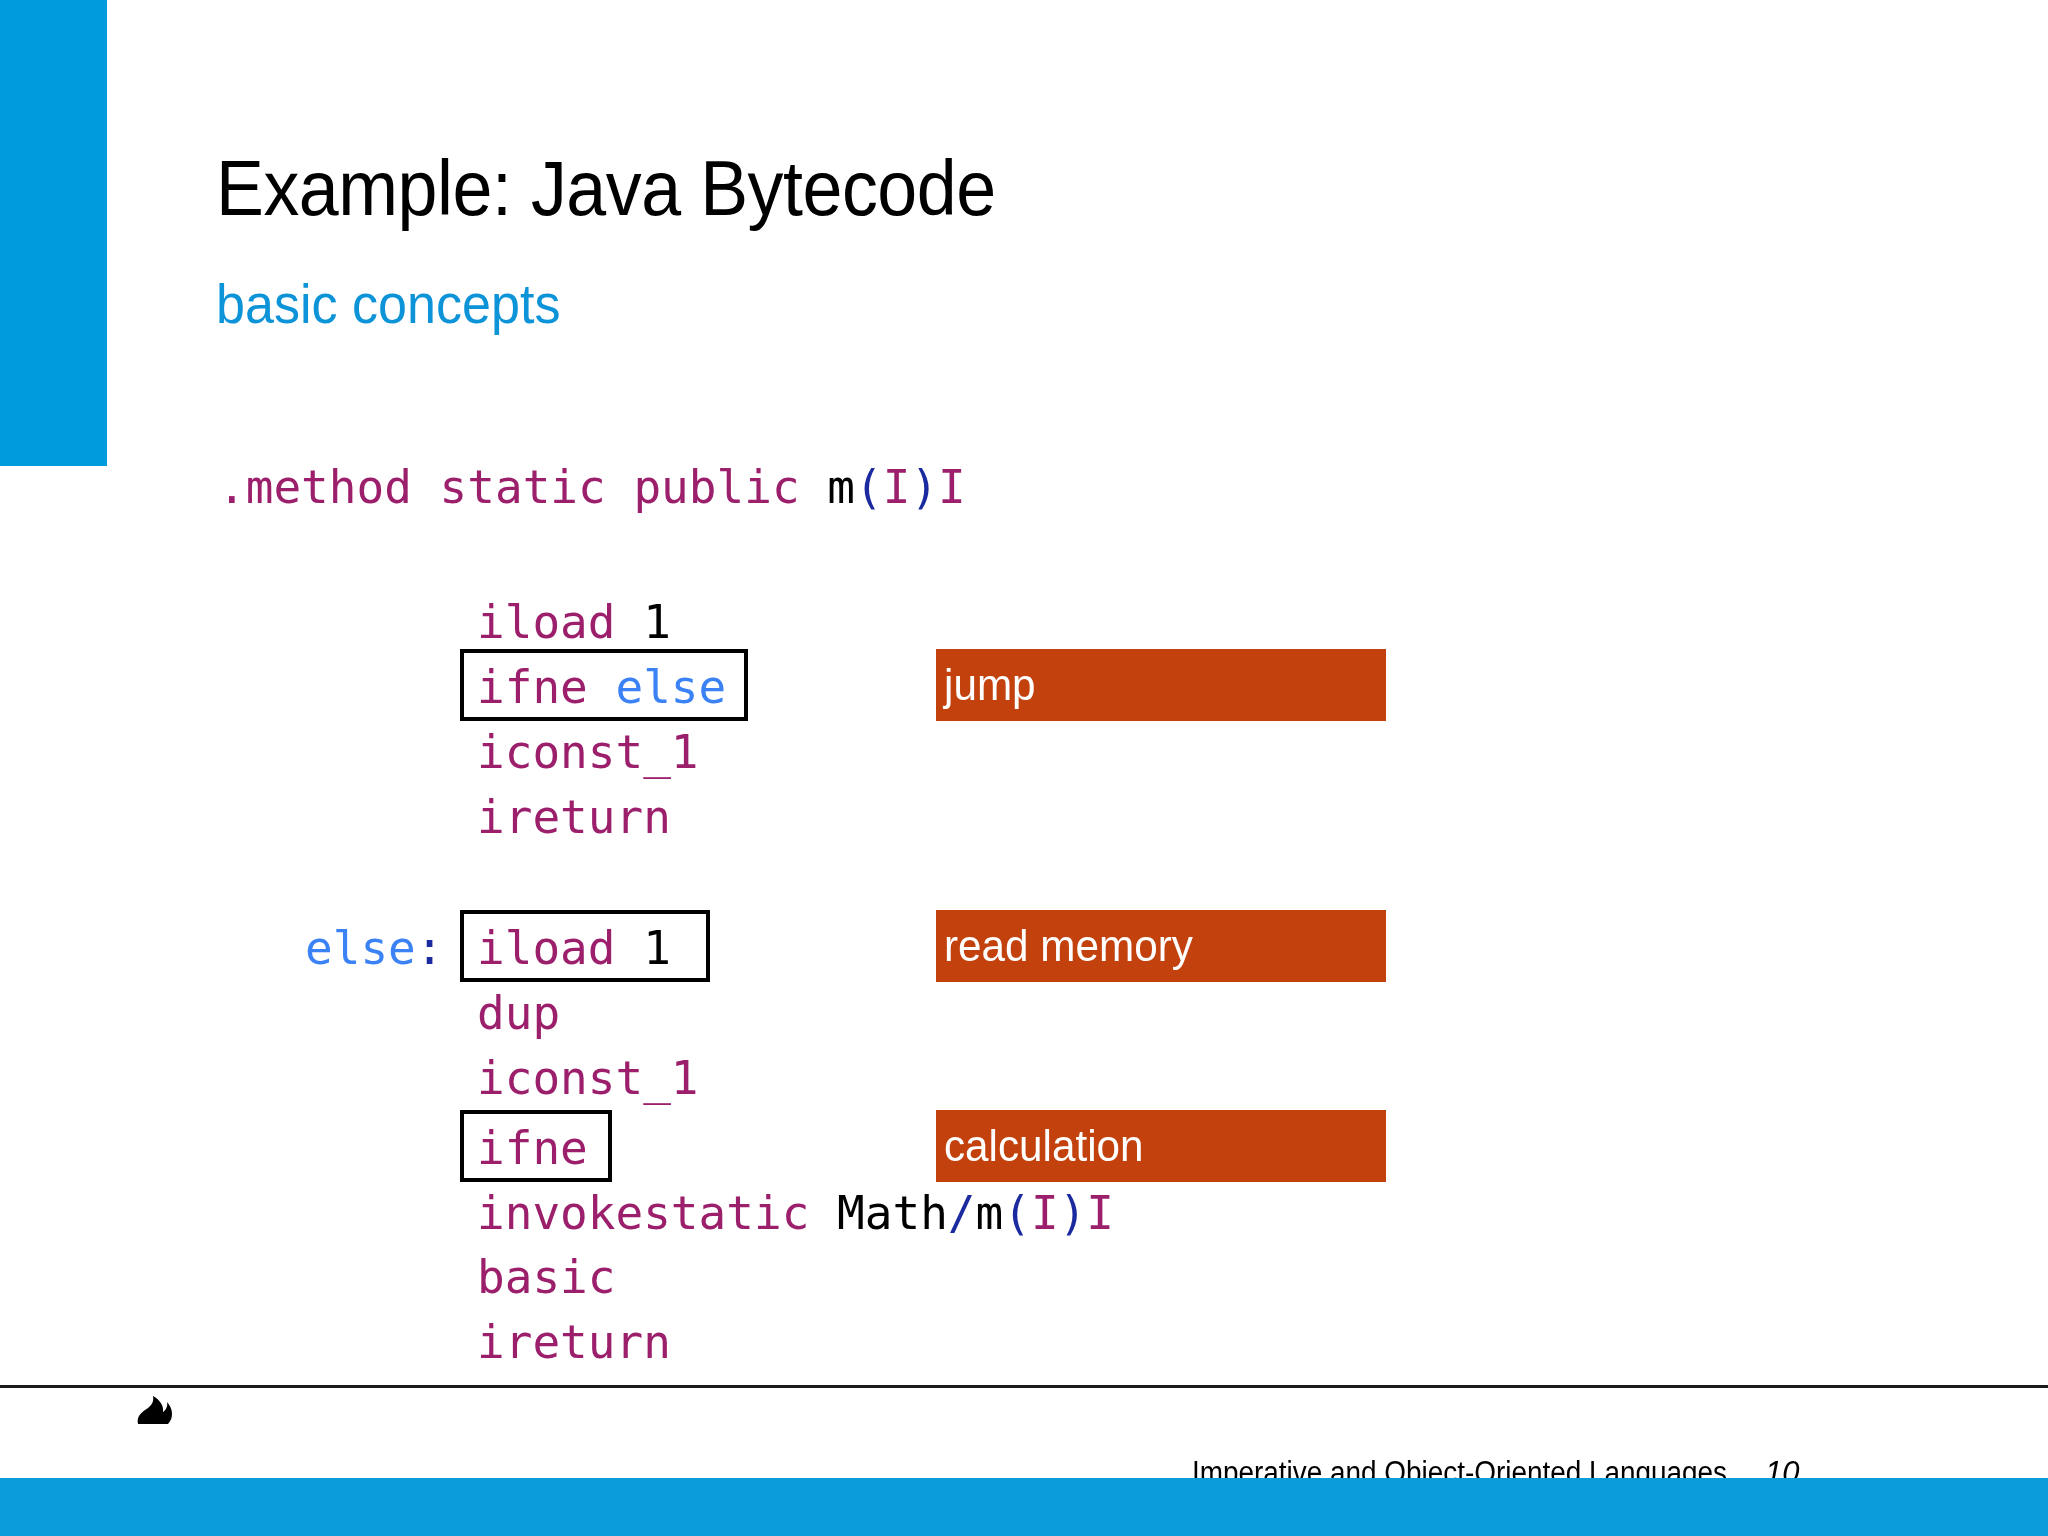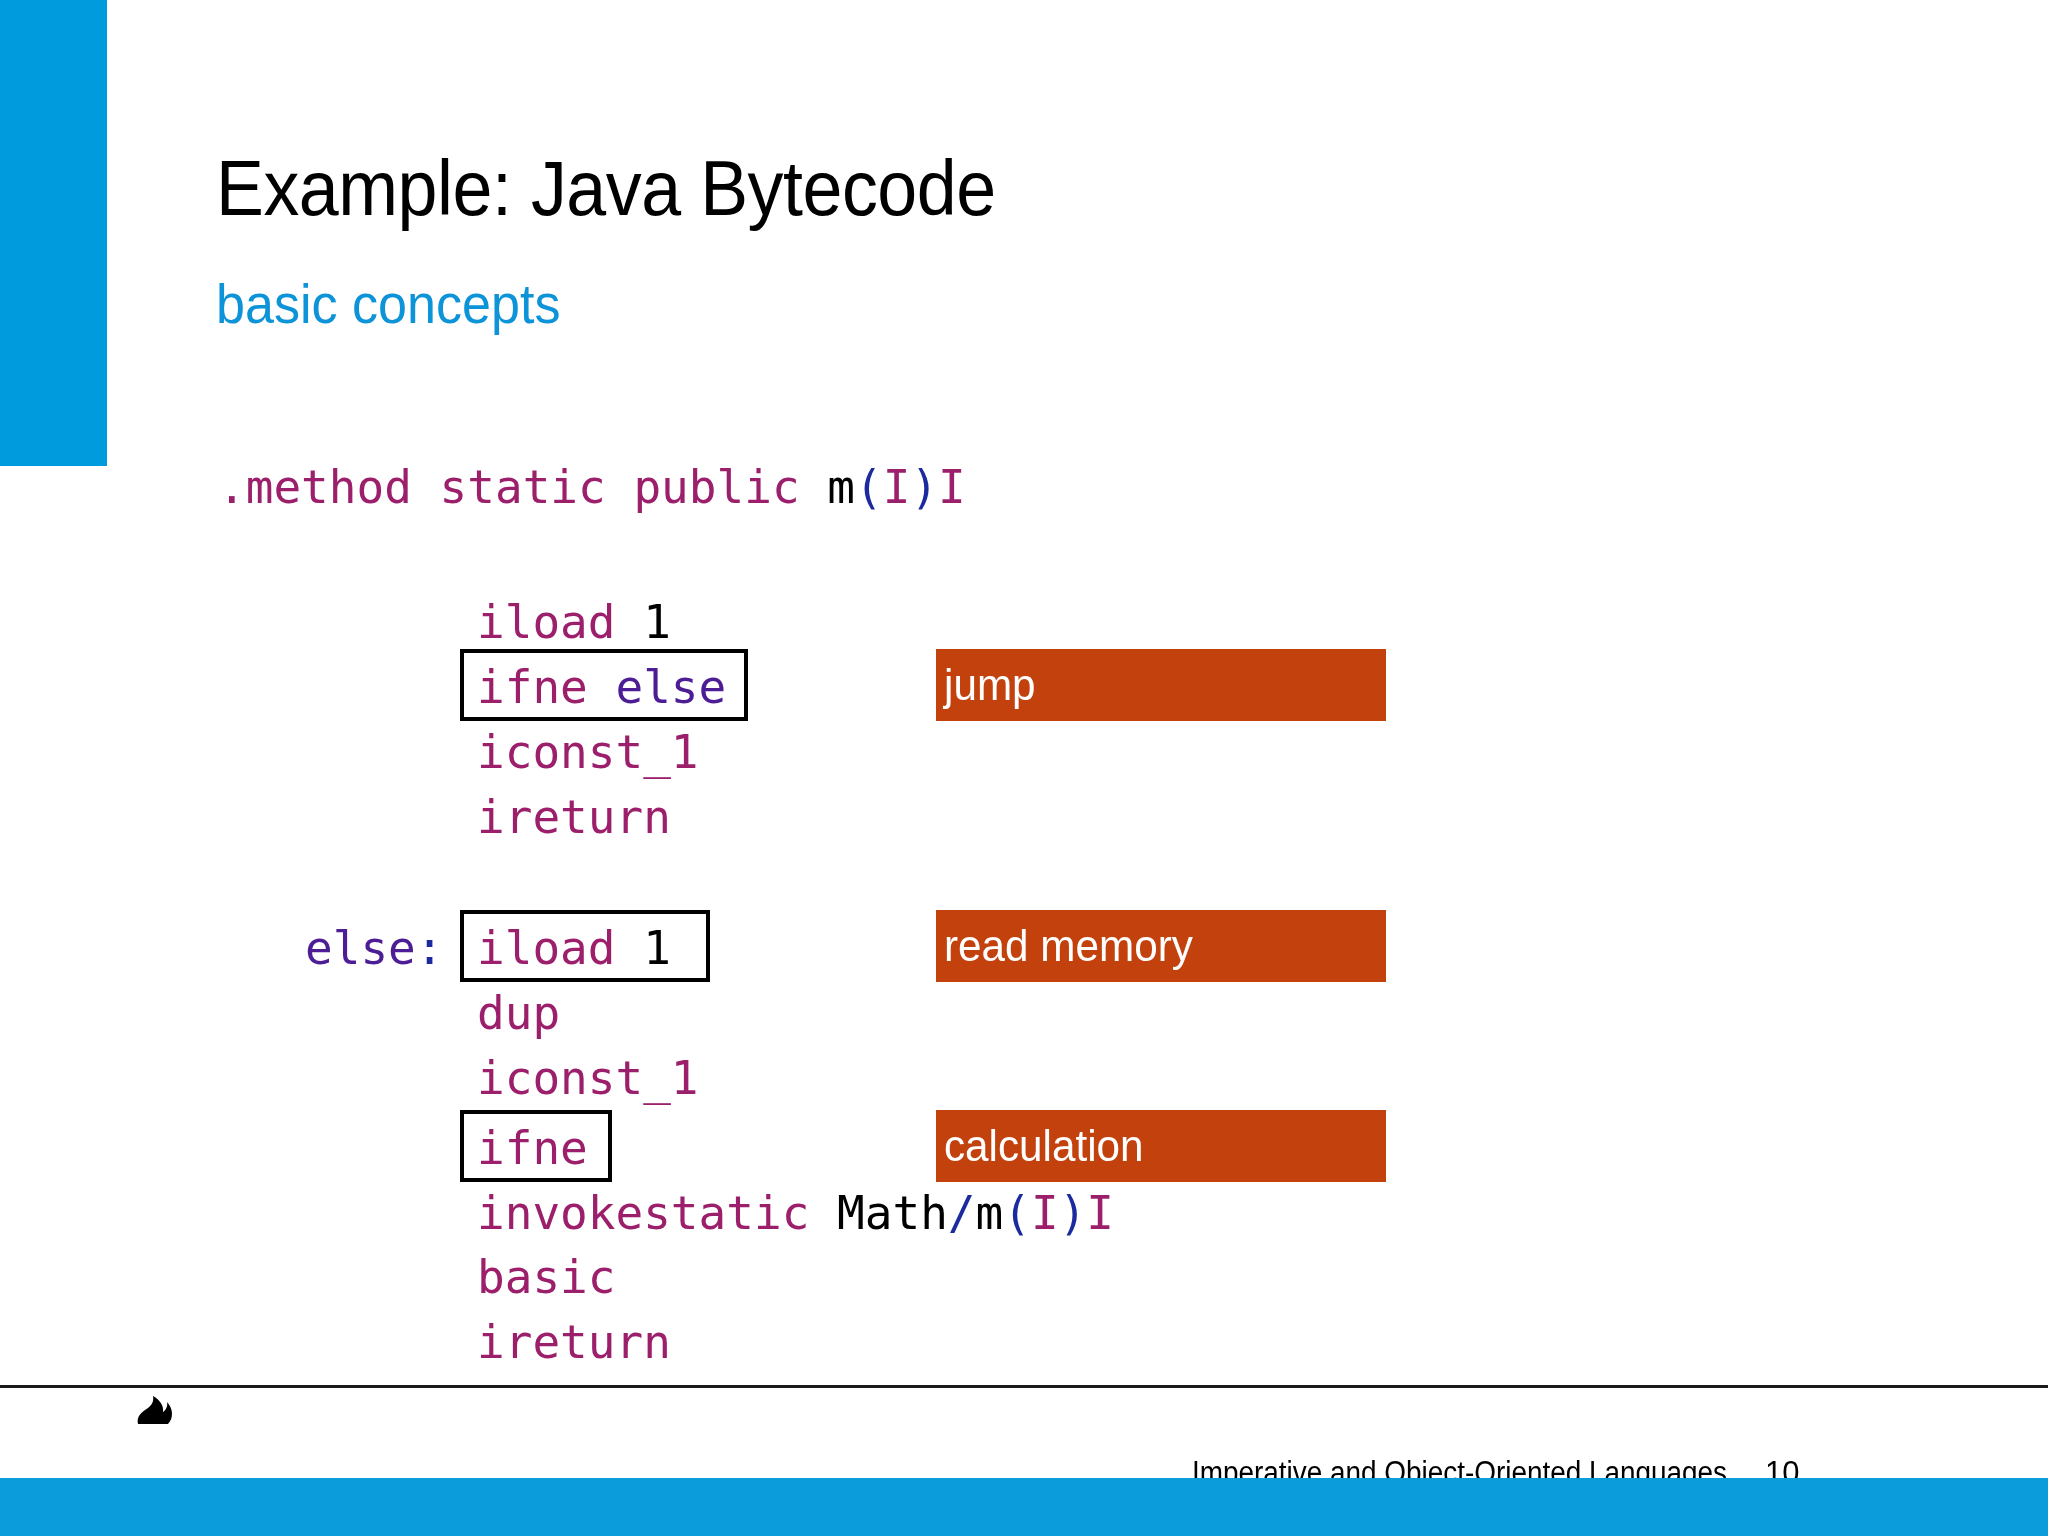--- a/index.html
+++ b/index.html
@@ -56,21 +56,21 @@
   .cl{
     position:absolute;
     white-space:pre;
     font-family:"DejaVu Sans Mono", monospace;
     font-size:46px;
     line-height:64px;
     color:#000;
   }
   .op{color:#9c1f6c;}
   .num{color:#000;}
-  .lbl{color:#4c1d95;}
+  .lbl{color:#3b82f6;}
   .pnc{color:#1b2a9e;}
   .typ{color:#9c1f6c;}
   .cls{color:#000;}
 
   
   .obox{
     position:absolute;
     border:4px solid #000;
     background:#fff;
     box-sizing:border-box;
@@ -96,20 +96,21 @@
     font-family:"Liberation Sans", sans-serif;
     font-size:31px;color:#000;
     transform:scaleX(0.9);transform-origin:left center;
     white-space:nowrap;
   }
   .footer-page{
     position:absolute;left:1765px;top:1455px;
     font-family:"Liberation Sans", sans-serif;
     font-size:31px;color:#000;
     white-space:nowrap;
+    font-style:italic;
   }
 
   
   .logo{
     position:absolute;left:115px;top:1410px;
     height:76px;width:240px;
   }
   .logo-text{
     position:absolute;left:0;top:8px;
     font-family:"Liberation Sans", sans-serif;

